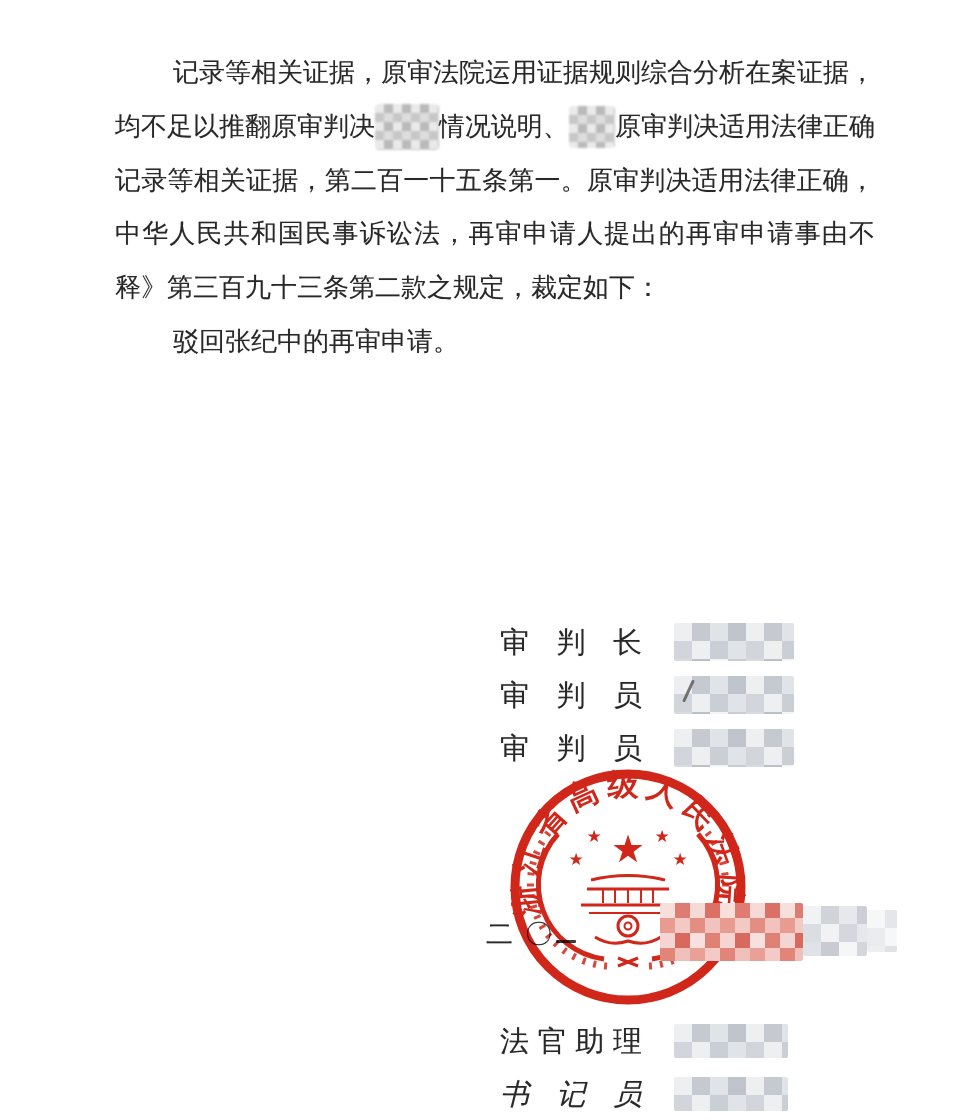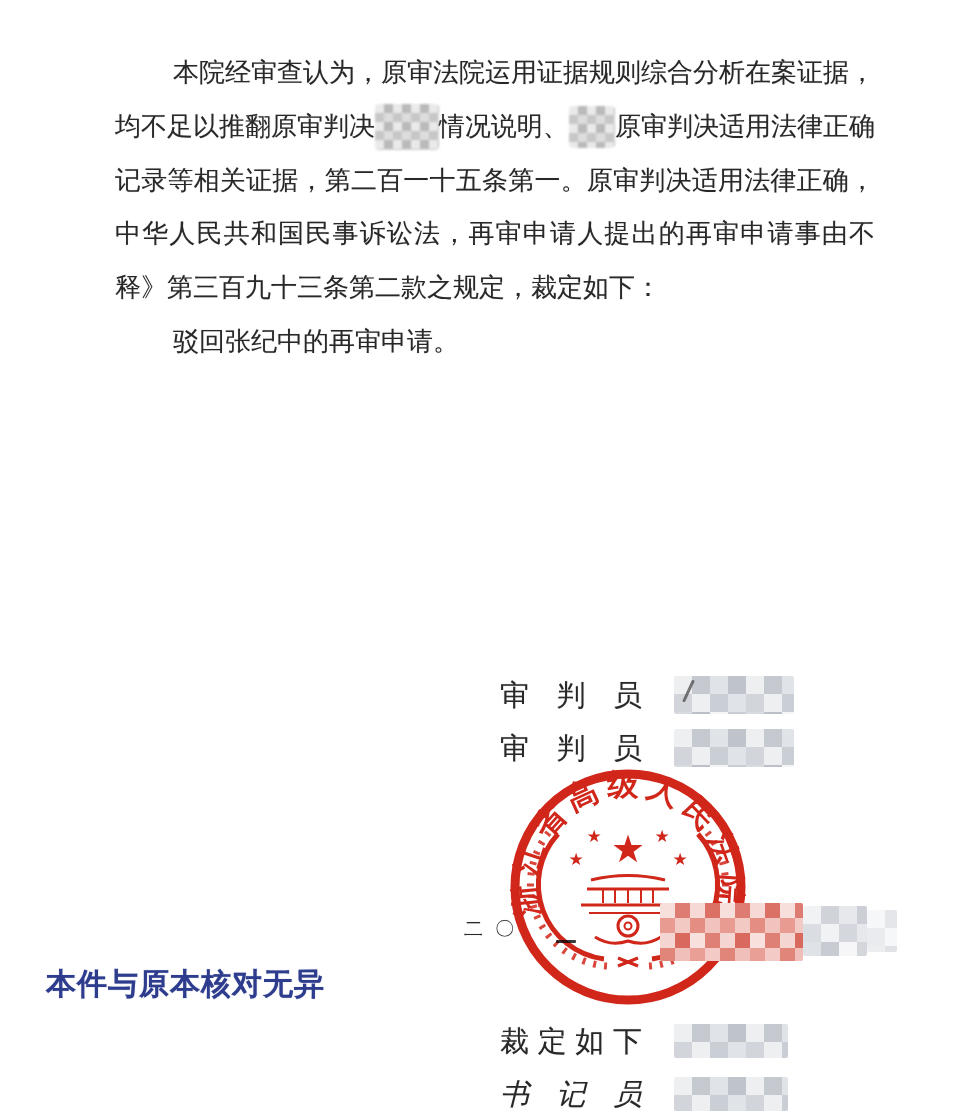--- a/index.html
+++ b/index.html
@@ -75,22 +75,22 @@
 
   
   .glyph-frag{
     position:absolute;left:687px;top:679px;
     width:3px;height:24px;background:#555;
     transform:rotate(25deg);border-radius:2px;opacity:.8;z-index:1;
   }
 
   
   .date-line{
-    position:absolute;left:464px;top:916px;height:34px;
-    font-size:19px;letter-spacing:12px;color:var(--ink);z-index:1;
+    position:absolute;left:486px;top:916px;height:34px;
+    font-size:27px;letter-spacing:12px;color:var(--ink);z-index:1;
     text-shadow:0 0 1px rgba(40,40,40,.3);
   }
   .date-frag{
     position:absolute;left:556px;top:940px;width:20px;height:3px;
     background:#3a3a3a;z-index:1;border-radius:1px;
   }
 
   
   .seal{
     position:absolute;left:503px;top:762px;width:250px;height:250px;
@@ -128,34 +128,38 @@
     color:var(--stamp-blue);z-index:1;
     text-shadow:0 0 1px rgba(46,60,142,.55);
   }
 </style>
 </head>
 <body>
 
 <div class="page">
 
   <div id="bodyText" class="body-text">
-      <div class="line just ind">本院经审查认为，原审法院运用证据规则综合分析在案证据，</div>
+      <div class="line just ind">记录等相关证据，原审法院运用证据规则综合分析在案证据，</div>
       <div class="line seg">
         <span>均不足以推翻原审判决</span>
         <span class="redact" style="width: 66px; height: 46px;"></span>
         <span>情况说明、</span>
         <span class="redact" style="width: 48px; height: 42px;"></span>
         <span>原审判决适用法律正确</span>
       </div>
       <div class="line just">记录等相关证据，第二百一十五条第一。原审判决适用法律正确，</div>
       <div class="line just">中华人民共和国民事诉讼法，再审申请人提出的再审申请事由不</div>
       <div class="line">释》第三百九十三条第二款之规定，裁定如下：</div>
       <div class="line ind">驳回张纪中的再审申请。</div>
     </div>
 
+  <div class="abs-row sig1">
+    <span class="role">审判长</span>
+    <span class="mosaic name-mosaic"></span>
+  </div>
   <div class="abs-row sig2">
     <span class="role">审判员</span>
     <span class="mosaic name-mosaic"></span>
   </div>
   <div class="abs-row sig3">
     <span class="role">审判员</span>
     <span class="mosaic name-mosaic"></span>
   </div>
   <div class="glyph-frag"></div>
 
@@ -194,24 +198,23 @@
       <path class="wreath-d" d="M146 204 A82 82 0 0 0 203 69"></path>
       <line class="ln" x1="115" y1="196" x2="135" y2="204"></line>
       <line class="ln" x1="135" y1="196" x2="115" y2="204"></line>
     </g>
   </svg>
 
   <div class="pink-mosaic"></div>
   <div class="mosaic gray-mosaic-2"></div>
   <div class="mosaic gray-mosaic-3"></div>
 
-  <div class="stamp">本件与原本核对无异</div>
 
   <div class="abs-row staff1">
-    <span class="role">裁定如下</span>
+    <span class="role">法官助理</span>
     <span class="mosaic name-mosaic staff-m"></span>
   </div>
   <div class="abs-row staff2">
     <span class="role">书记员</span>
     <span class="mosaic name-mosaic staff-m"></span>
   </div>
 
 </div>
 
 </body></html>

